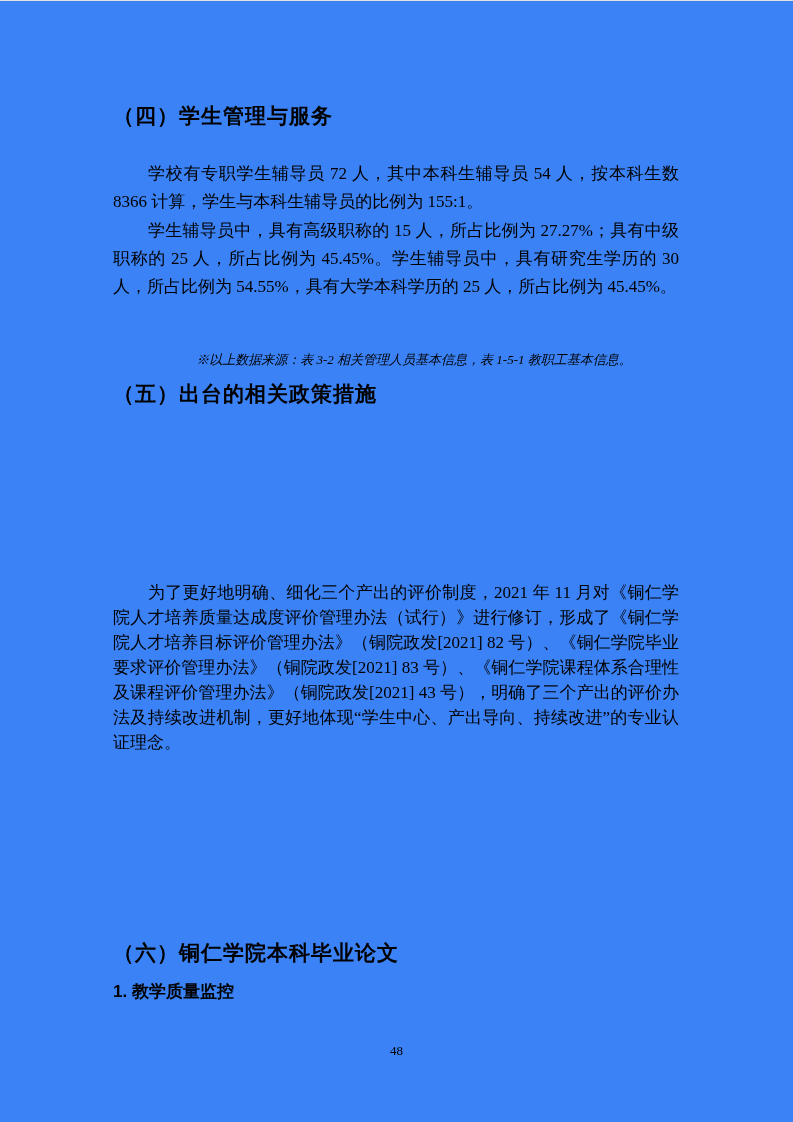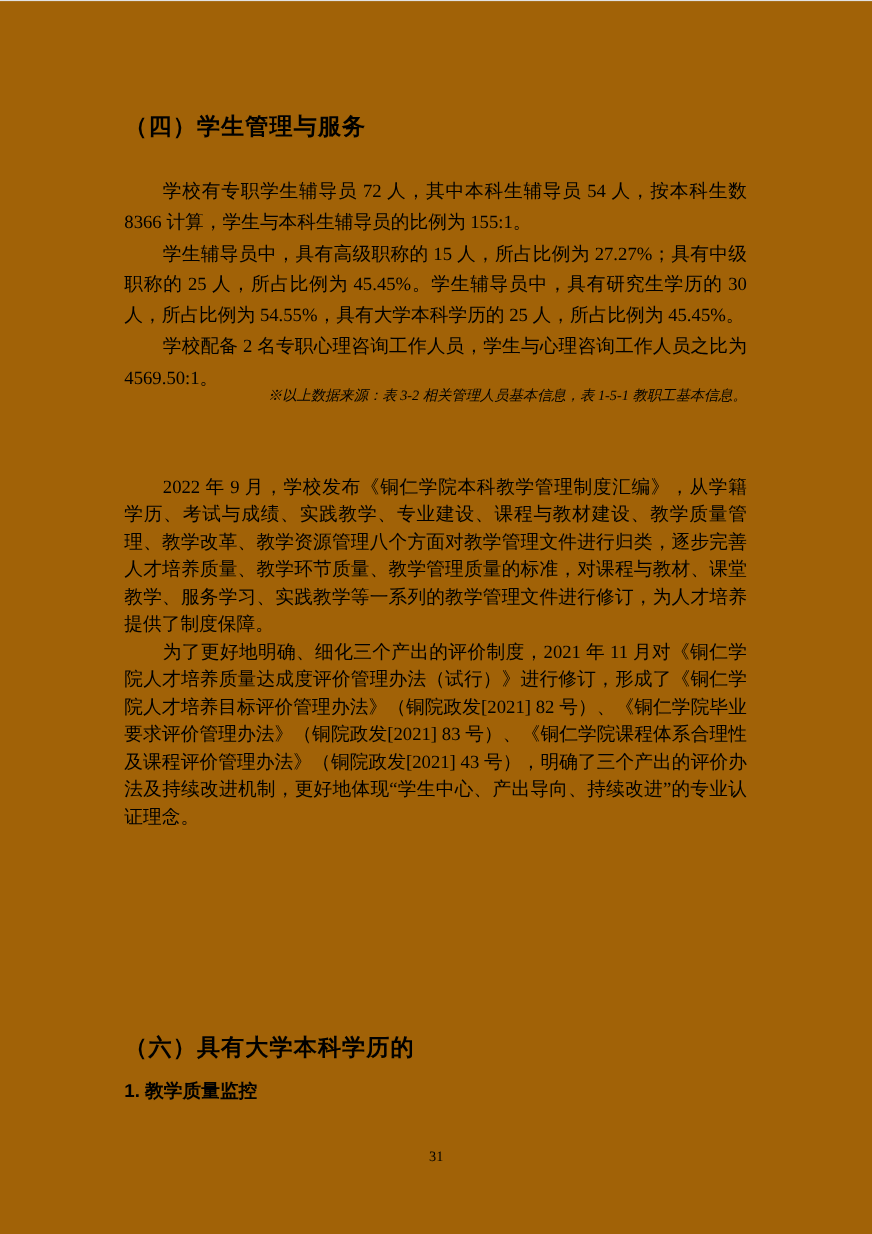--- a/index.html
+++ b/index.html
@@ -4,21 +4,21 @@
 <style>
   html, body {
     margin: 0;
     padding: 0;
     background: #ffffff;
   }
   .page {
     position: relative;
     width: 793px;
     height: 1122px;
-    background: #a16207;
+    background: #3b82f6;
     overflow: hidden;
     border-top: 1px solid #e2e2e2;
     color: #000;
   }
   .hd {
     position: absolute;
     left: 113px;
     margin: 0;
     font-family: "Liberation Sans", "DejaVu Sans", sans-serif;
     font-weight: 700;
@@ -49,21 +49,21 @@
   .note {
     position: absolute;
     left: 113px;
     width: 566px;
     font-family: "Liberation Serif", "DejaVu Serif", serif;
     font-style: italic;
     font-size: 13px;
     line-height: 20px;
     text-indent: 36px;
     color: #000;
-    text-align: right;
+    text-align: center;
   }
   .sub-hd {
     position: absolute;
     left: 113px;
     margin: 0;
     font-family: "Liberation Sans", "DejaVu Sans", sans-serif;
     font-weight: 600;
     font-size: 17px;
     line-height: 22px;
     color: #000;
@@ -85,30 +85,29 @@
 </head>
 <body>
 
 <div class="page">
 
   <h2 class="hd" style="top:102px">（四）学生管理与服务</h2>
 
   <div class="body-block lh28" style="top:159px">
     <p>学校有专职学生辅导员 72 人，其中本科生辅导员 54 人，按本科生数 8366 计算，学生与本科生辅导员的比例为 155:1。</p>
     <p>学生辅导员中，具有高级职称的 15 人，所占比例为 27.27%；具有中级职称的 25 人，所占比例为 45.45%。学生辅导员中，具有研究生学历的 30 人，所占比例为 54.55%，具有大学本科学历的 25 人，所占比例为 45.45%。</p>
-    <p>学校配备 2 名专职心理咨询工作人员，学生与心理咨询工作人员之比为 4569.50:1。</p>
   </div>
 
   <div class="note" style="top:349px">※以上数据来源：表 3-2 相关管理人员基本信息，表 1-5-1 教职工基本信息。</div>
 
+  <h2 class="hd" style="top:380px">（五）出台的相关政策措施</h2>
 
-  <div class="body-block lh25 para-abs" style="top:429px">2022 年 9 月，学校发布《铜仁学院本科教学管理制度汇编》，从学籍学历、考试与成绩、实践教学、专业建设、课程与教材建设、教学质量管理、教学改革、教学资源管理八个方面对教学管理文件进行归类，逐步完善人才培养质量、教学环节质量、教学管理质量的标准，对课程与教材、课堂教学、服务学习、实践教学等一系列的教学管理文件进行修订，为人才培养提供了制度保障。</div>
 
   <div class="body-block lh25 para-abs" style="top:579px">为了更好地明确、细化三个产出的评价制度，2021 年 11 月对《铜仁学院人才培养质量达成度评价管理办法（试行）》进行修订，形成了《铜仁学院人才培养目标评价管理办法》（铜院政发[2021] 82 号）、《铜仁学院毕业要求评价管理办法》（铜院政发[2021] 83 号）、《铜仁学院课程体系合理性及课程评价管理办法》（铜院政发[2021] 43 号），明确了三个产出的评价办法及持续改进机制，更好地体现“学生中心、产出导向、持续改进”的专业认证理念。</div>
 
 
-  <h2 class="hd" style="top:939px">（六）具有大学本科学历的</h2>
+  <h2 class="hd" style="top:939px">（六）铜仁学院本科毕业论文</h2>
 
   <div class="sub-hd" style="top:980px">1. 教学质量监控</div>
 
-  <div class="page-number">31</div>
+  <div class="page-number">48</div>
 
 </div>
 
 </body></html>

